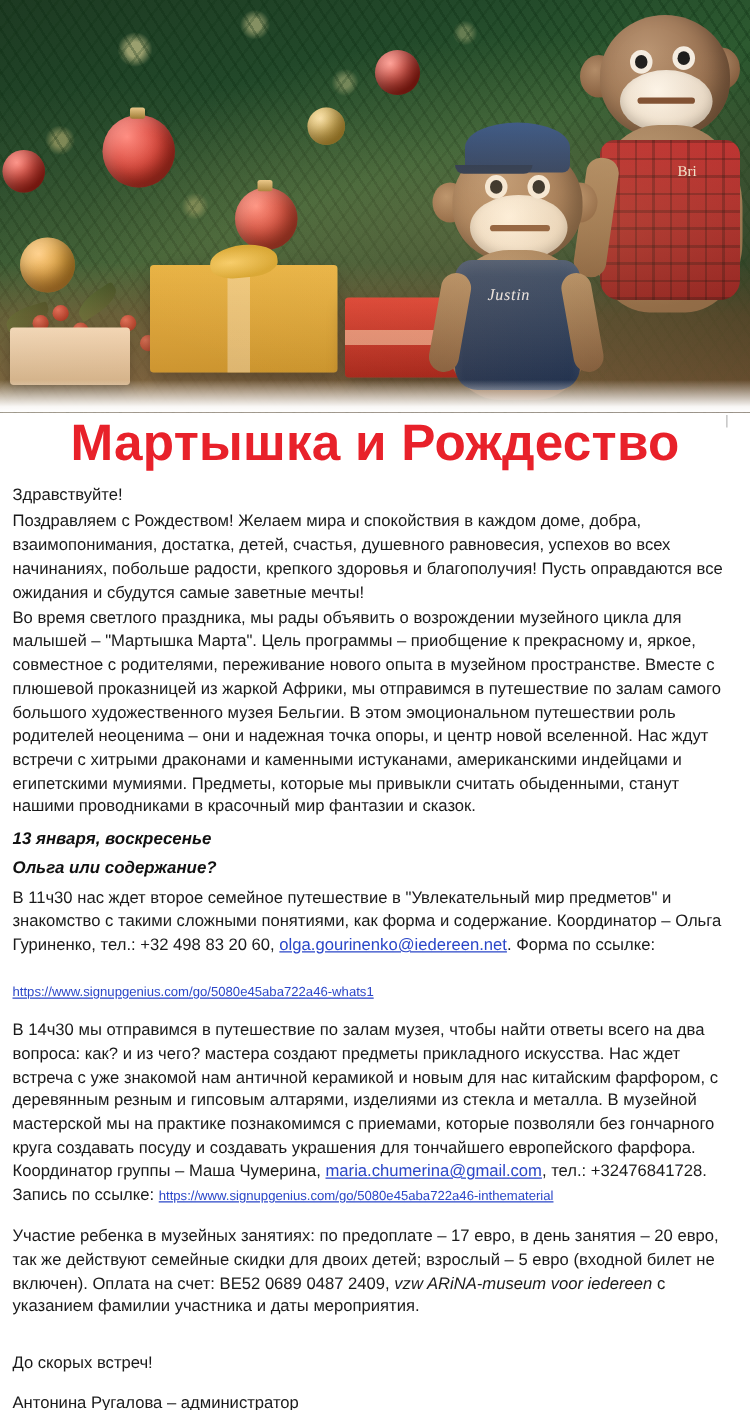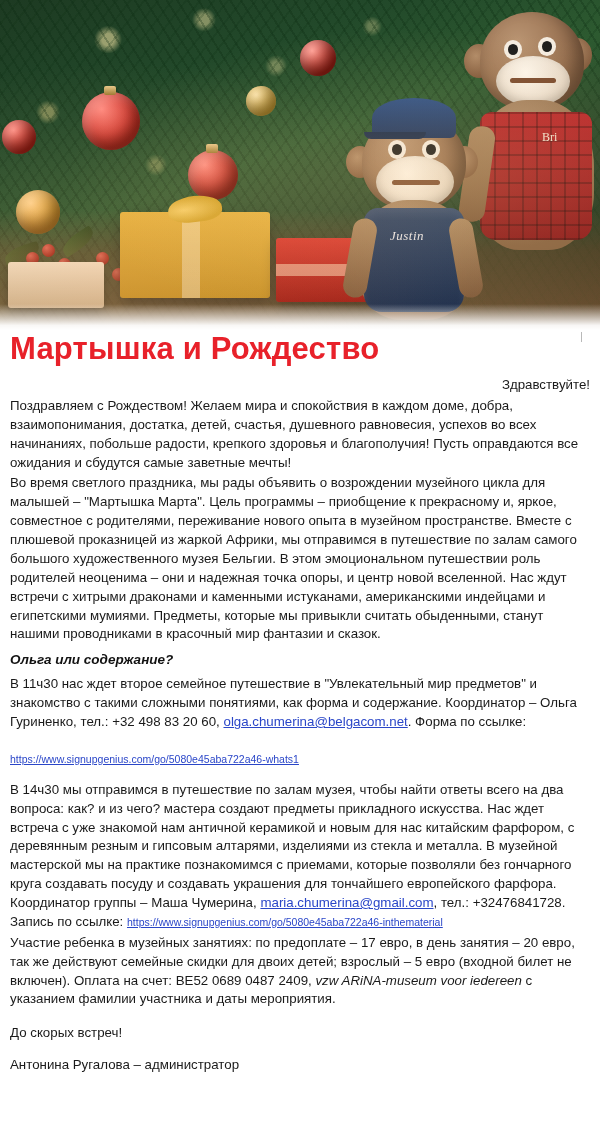--- a/index.html
+++ b/index.html
@@ -175,34 +175,34 @@
     background: linear-gradient(180deg, rgba(255,255,255,0) 0%, rgba(255,255,255,0.95) 82%, #fff 100%);
   }
 
   
   .article {
     padding: 0 10px 10px 10px;
     box-sizing: border-box;
   }
   .title {
     margin: 2px 0 10px 0;
-    text-align: left;
+    text-align: center;
     color: #e8212a;
-    font-size: 31px;
+    font-size: 41px;
     font-weight: bold;
     line-height: 1.1;
     letter-spacing: .2px;
   }
   p.body, .body {
     font-size: 13.3px;
     line-height: 1.42;
     margin: 0 0 2px 0;
     color: #1a1a1a;
   }
-  .greet { margin-left: 6px; text-align: right; }
+  .greet { margin-left: 6px; }
   .para { margin-bottom: 10px; }
   h3.sub {
     font-size: 13.5px;
     font-style: italic;
     font-weight: bold;
     margin: 8px 0 8px 0;
     color: #111;
   }
   a.link {
     color: #2a46c8;
@@ -299,38 +299,39 @@
   <div class="article">
 
     <h1 class="title">Мартышка и Рождество</h1>
 
     <p class="body greet">Здравствуйте!</p>
 
     <p class="body para">Поздравляем с Рождеством! Желаем мира и спокойствия в каждом доме, добра, взаимопонимания, достатка, детей, счастья, душевного равновесия, успехов во всех начинаниях, побольше радости, крепкого здоровья и благополучия! Пусть оправдаются все ожидания и сбудутся самые заветные мечты!</p>
 
     <p class="body para">Во время светлого праздника, мы рады объявить о возрождении музейного цикла для малышей – "Мартышка Марта".  Цель программы – приобщение к прекрасному и, яркое, совместное с родителями, переживание нового опыта в музейном пространстве. Вместе с плюшевой проказницей из жаркой Африки, мы отправимся в путешествие по залам самого большого художественного музея Бельгии. В этом эмоциональном путешествии роль родителей неоценима – они и надежная точка опоры, и центр новой вселенной. Нас ждут встречи с хитрыми драконами и каменными истуканами, американскими индейцами и египетскими мумиями. Предметы, которые мы привыкли считать обыденными, станут нашими проводниками в красочный мир фантазии и сказок.</p>
 
+    <h3 class="sub">13 января, воскресенье</h3>
 
     <h3 class="sub">Ольга или содержание?</h3>
 
     <p class="body">
-      <span>В 11ч30 нас ждет второе семейное путешествие в "Увлекательный мир предметов" и знакомство с такими сложными понятиями, как форма и содержание. Координатор – Ольга Гуриненко, тел.: +32 498 83 20 60, </span><a class="link" href="#">olga.chumerina@belgacom.net</a><span>. Форма по ссылке:</span>
+      <span>В 11ч30 нас ждет второе семейное путешествие в "Увлекательный мир предметов" и знакомство с такими сложными понятиями, как форма и содержание. Координатор – Ольга Гуриненко, тел.: +32 498 83 20 60, </span><a class="link" href="#">olga.gourinenko@iedereen.net</a><span>. Форма по ссылке:</span>
     </p>
     <p class="body" style="margin-bottom:12px;margin-top:18px;">
       <a class="link small" href="#">https://www.signupgenius.com/go/5080e45aba722a46-whats1</a>
     </p>
 
 
-    <p class="body" style="margin-bottom:2px;">
+    <p class="body" style="margin-bottom:14px;">
       <span>В 14ч30 мы отправимся в путешествие по залам музея, чтобы найти ответы всего на два вопроса: как? и из чего? мастера создают предметы прикладного искусства. Нас ждет встреча с уже знакомой нам античной керамикой и новым для нас китайским фарфором, с деревянным резным и гипсовым алтарями, изделиями из стекла и металла. В музейной мастерской мы на практике познакомимся с приемами, которые позволяли без гончарного круга создавать посуду и создавать украшения для тончайшего европейского фарфора.  Координатор группы – Маша Чумерина,  </span><a class="link" href="#">maria.chumerina@gmail.com</a><span>, тел.: +32476841728. Запись по ссылке: </span><a class="link small" href="#">https://www.signupgenius.com/go/5080e45aba722a46-inthematerial</a>
     </p>
 
     <p class="body para">
       <span>Участие ребенка в музейных занятиях: по предоплате – 17 евро, в день занятия – 20 евро, так же действуют семейные скидки для двоих детей; взрослый – 5 евро (входной билет не включен). Оплата на счет: BE52 0689 0487 2409, </span><span class="italic">vzw ARiNA-museum voor iedereen</span><span> с указанием фамилии участника и даты мероприятия.</span>
     </p>
 
-    <p class="body" style="margin-top:15px;">До скорых встреч!</p>
+    <p class="body" style="margin-top:26px;">До скорых встреч!</p>
 
     <div class="sign">
       <div class="line">Антонина Ругалова – администратор</div>
     </div>
   </div>
 </div>
 
 </body></html>

